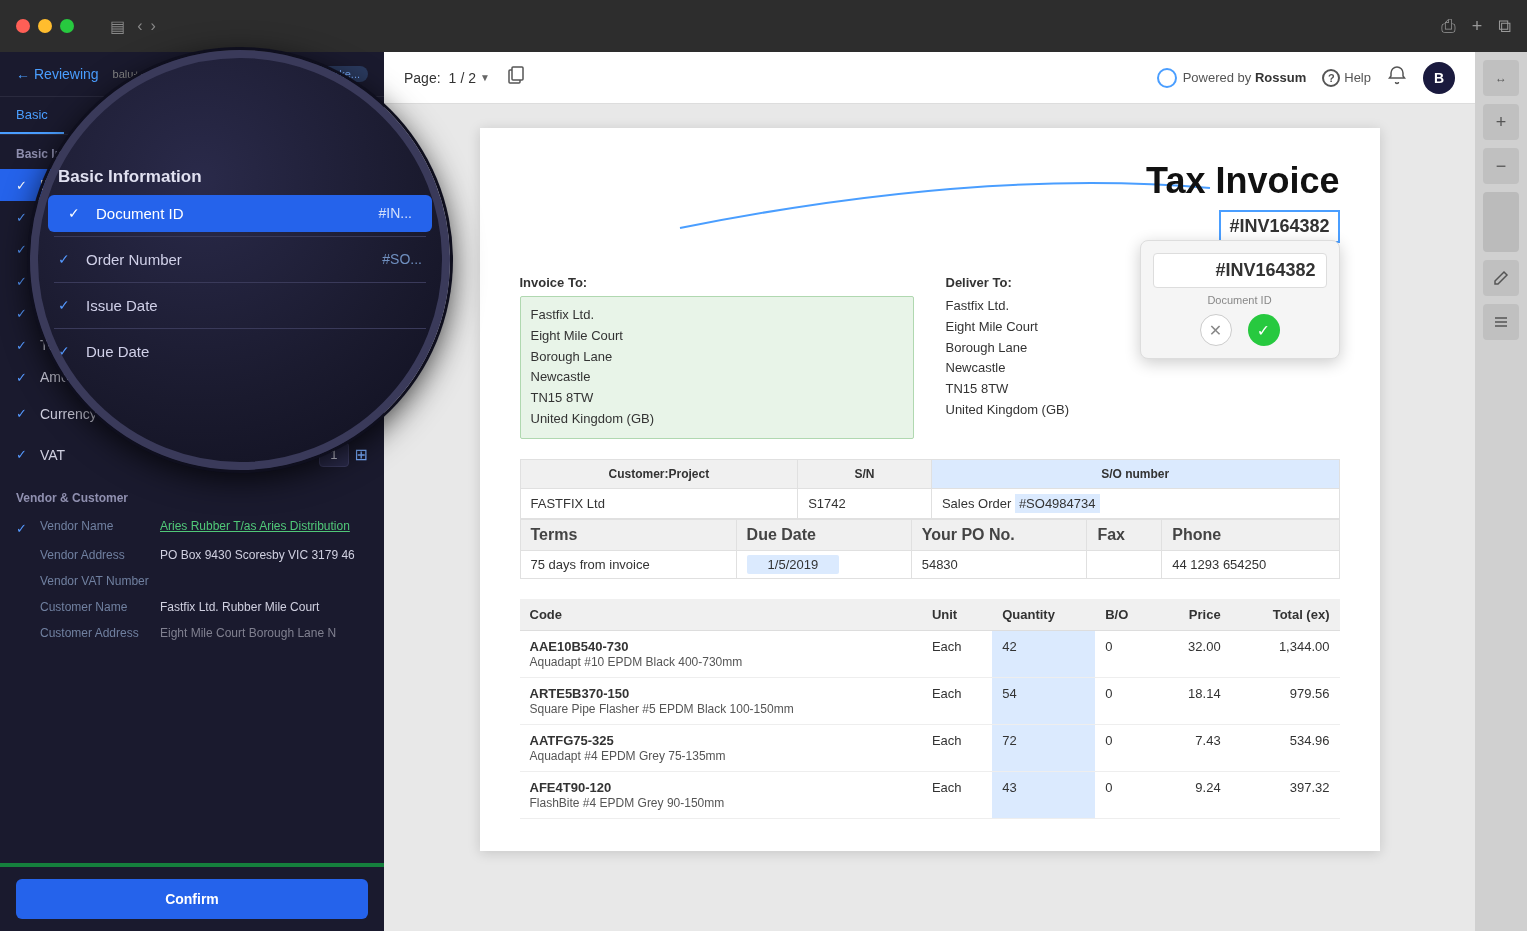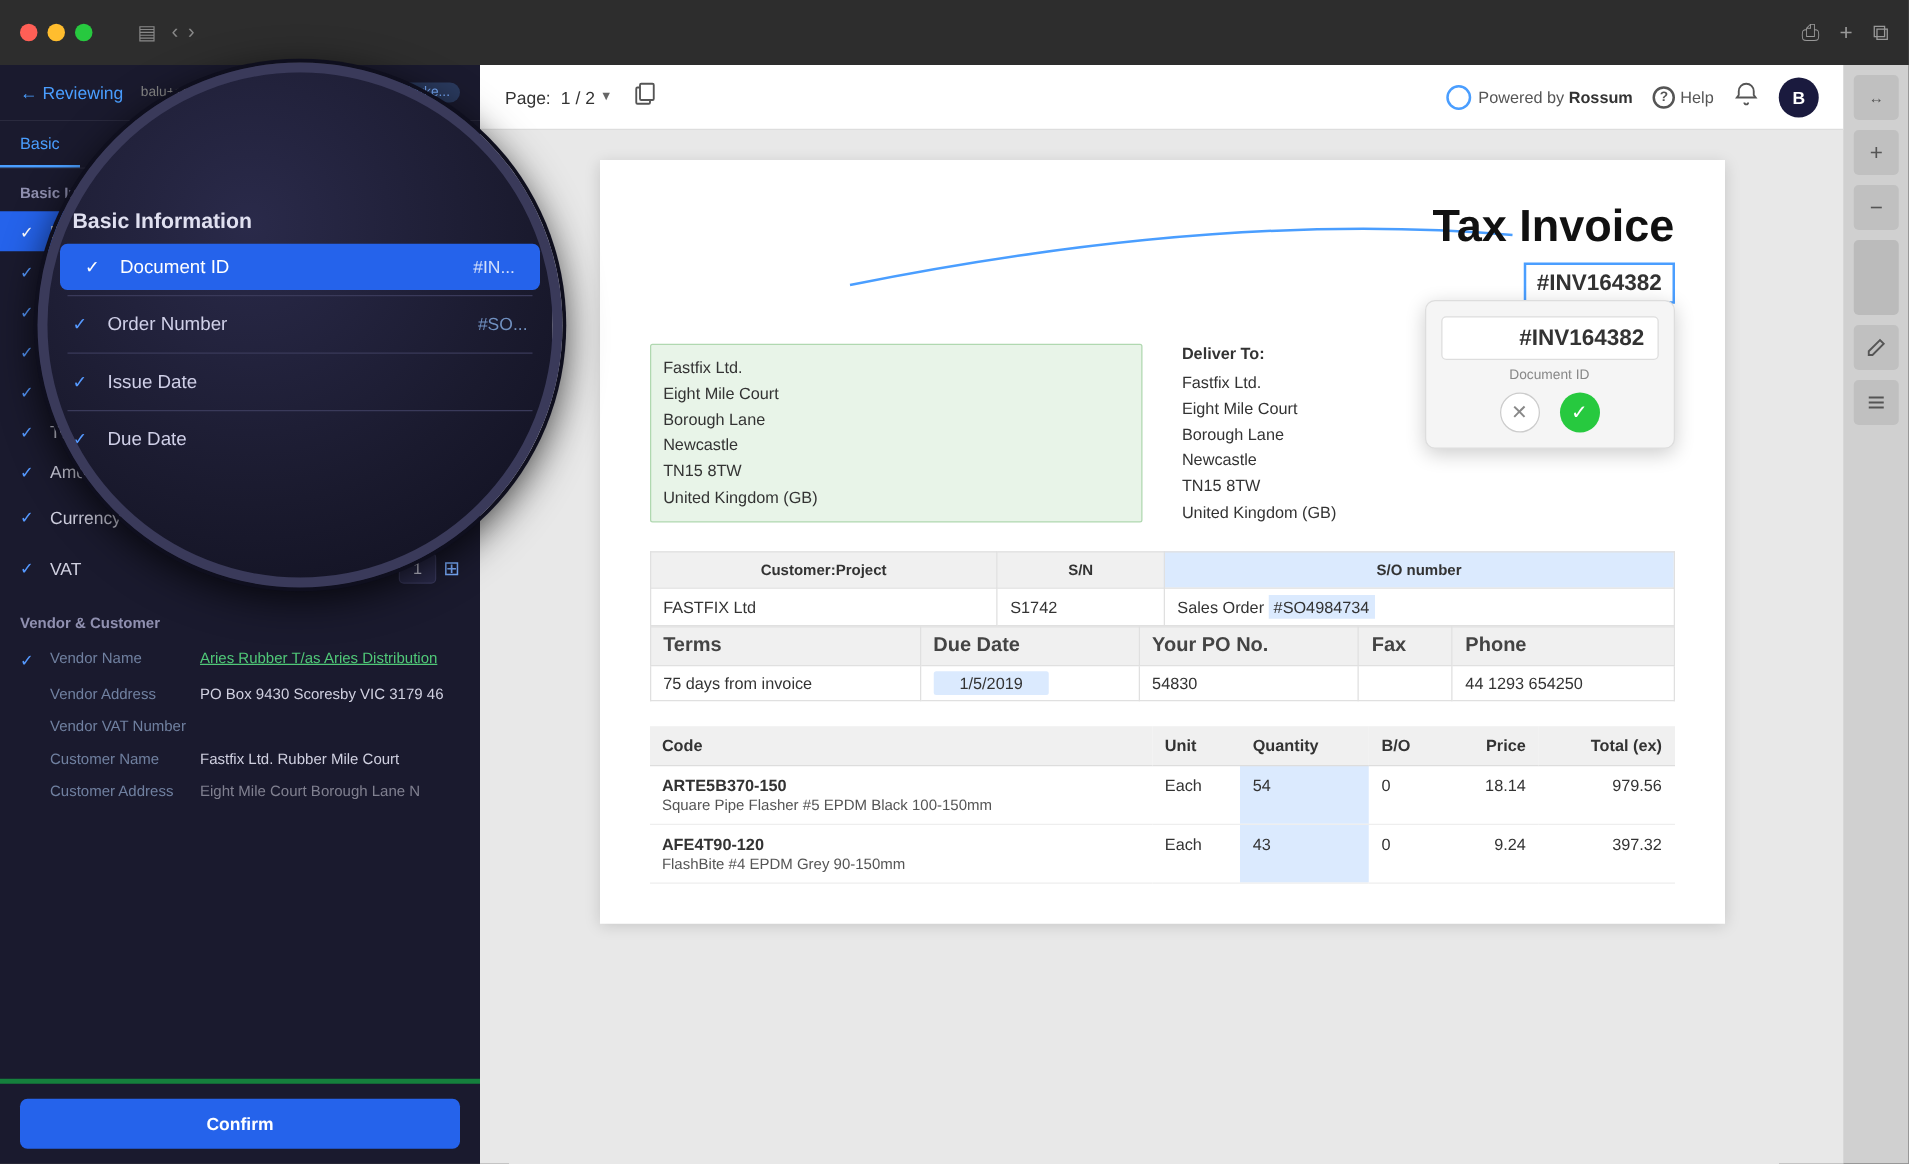--- a/index.html
+++ b/index.html
@@ -843,20 +843,21 @@
               <div class="popup-actions">
                 <div class="popup-cancel">✕</div>
                 <div class="popup-confirm">✓</div>
               </div>
             </div>
           </div>
         </div>
 
         <div class="invoice-addresses">
           <div class="address-block">
+            <h4>Invoice To:</h4>
             <div class="address-highlight">
               <p>Fastfix Ltd.</p>
               <p>Eight Mile Court</p>
               <p>Borough Lane</p>
               <p>Newcastle</p>
               <p>TN15 8TW</p>
               <p>United Kingdom (GB)</p>
             </div>
           </div>
           <div class="address-block">
@@ -917,30 +918,52 @@
             <tr>
               <th>Code</th>
               <th>Unit</th>
               <th>Quantity</th>
               <th>B/O</th>
               <th>Price</th>
               <th>Total (ex)</th>
             </tr>
           </thead>
           <tbody id="line-items-body">
+          <tr>
+      <td>
+        <strong>AAE10B540-730</strong><br>
+        <span style="color:#555;font-size:12px;">Aquadapt #10 EPDM Black 400-730mm</span>
+      </td>
+      <td>Each</td>
+      <td style="background:#dbeafe;">42</td>
+      <td>0</td>
+      <td>32.00</td>
+      <td>1,344.00</td>
+    </tr>
               <tr>
       <td>
         <strong>ARTE5B370-150</strong><br>
         <span style="color:#555;font-size:12px;">Square Pipe Flasher #5 EPDM Black 100-150mm</span>
       </td>
       <td>Each</td>
       <td style="background:#dbeafe;">54</td>
       <td>0</td>
       <td>18.14</td>
       <td>979.56</td>
+    </tr>
+              <tr>
+      <td>
+        <strong>AATFG75-325</strong><br>
+        <span style="color:#555;font-size:12px;">Aquadapt #4 EPDM Grey 75-135mm</span>
+      </td>
+      <td>Each</td>
+      <td style="background:#dbeafe;">72</td>
+      <td>0</td>
+      <td>7.43</td>
+      <td>534.96</td>
     </tr>
               <tr>
       <td>
         <strong>AFE4T90-120</strong><br>
         <span style="color:#555;font-size:12px;">FlashBite #4 EPDM Grey 90-150mm</span>
       </td>
       <td>Each</td>
       <td style="background:#dbeafe;">43</td>
       <td>0</td>
       <td>9.24</td>

